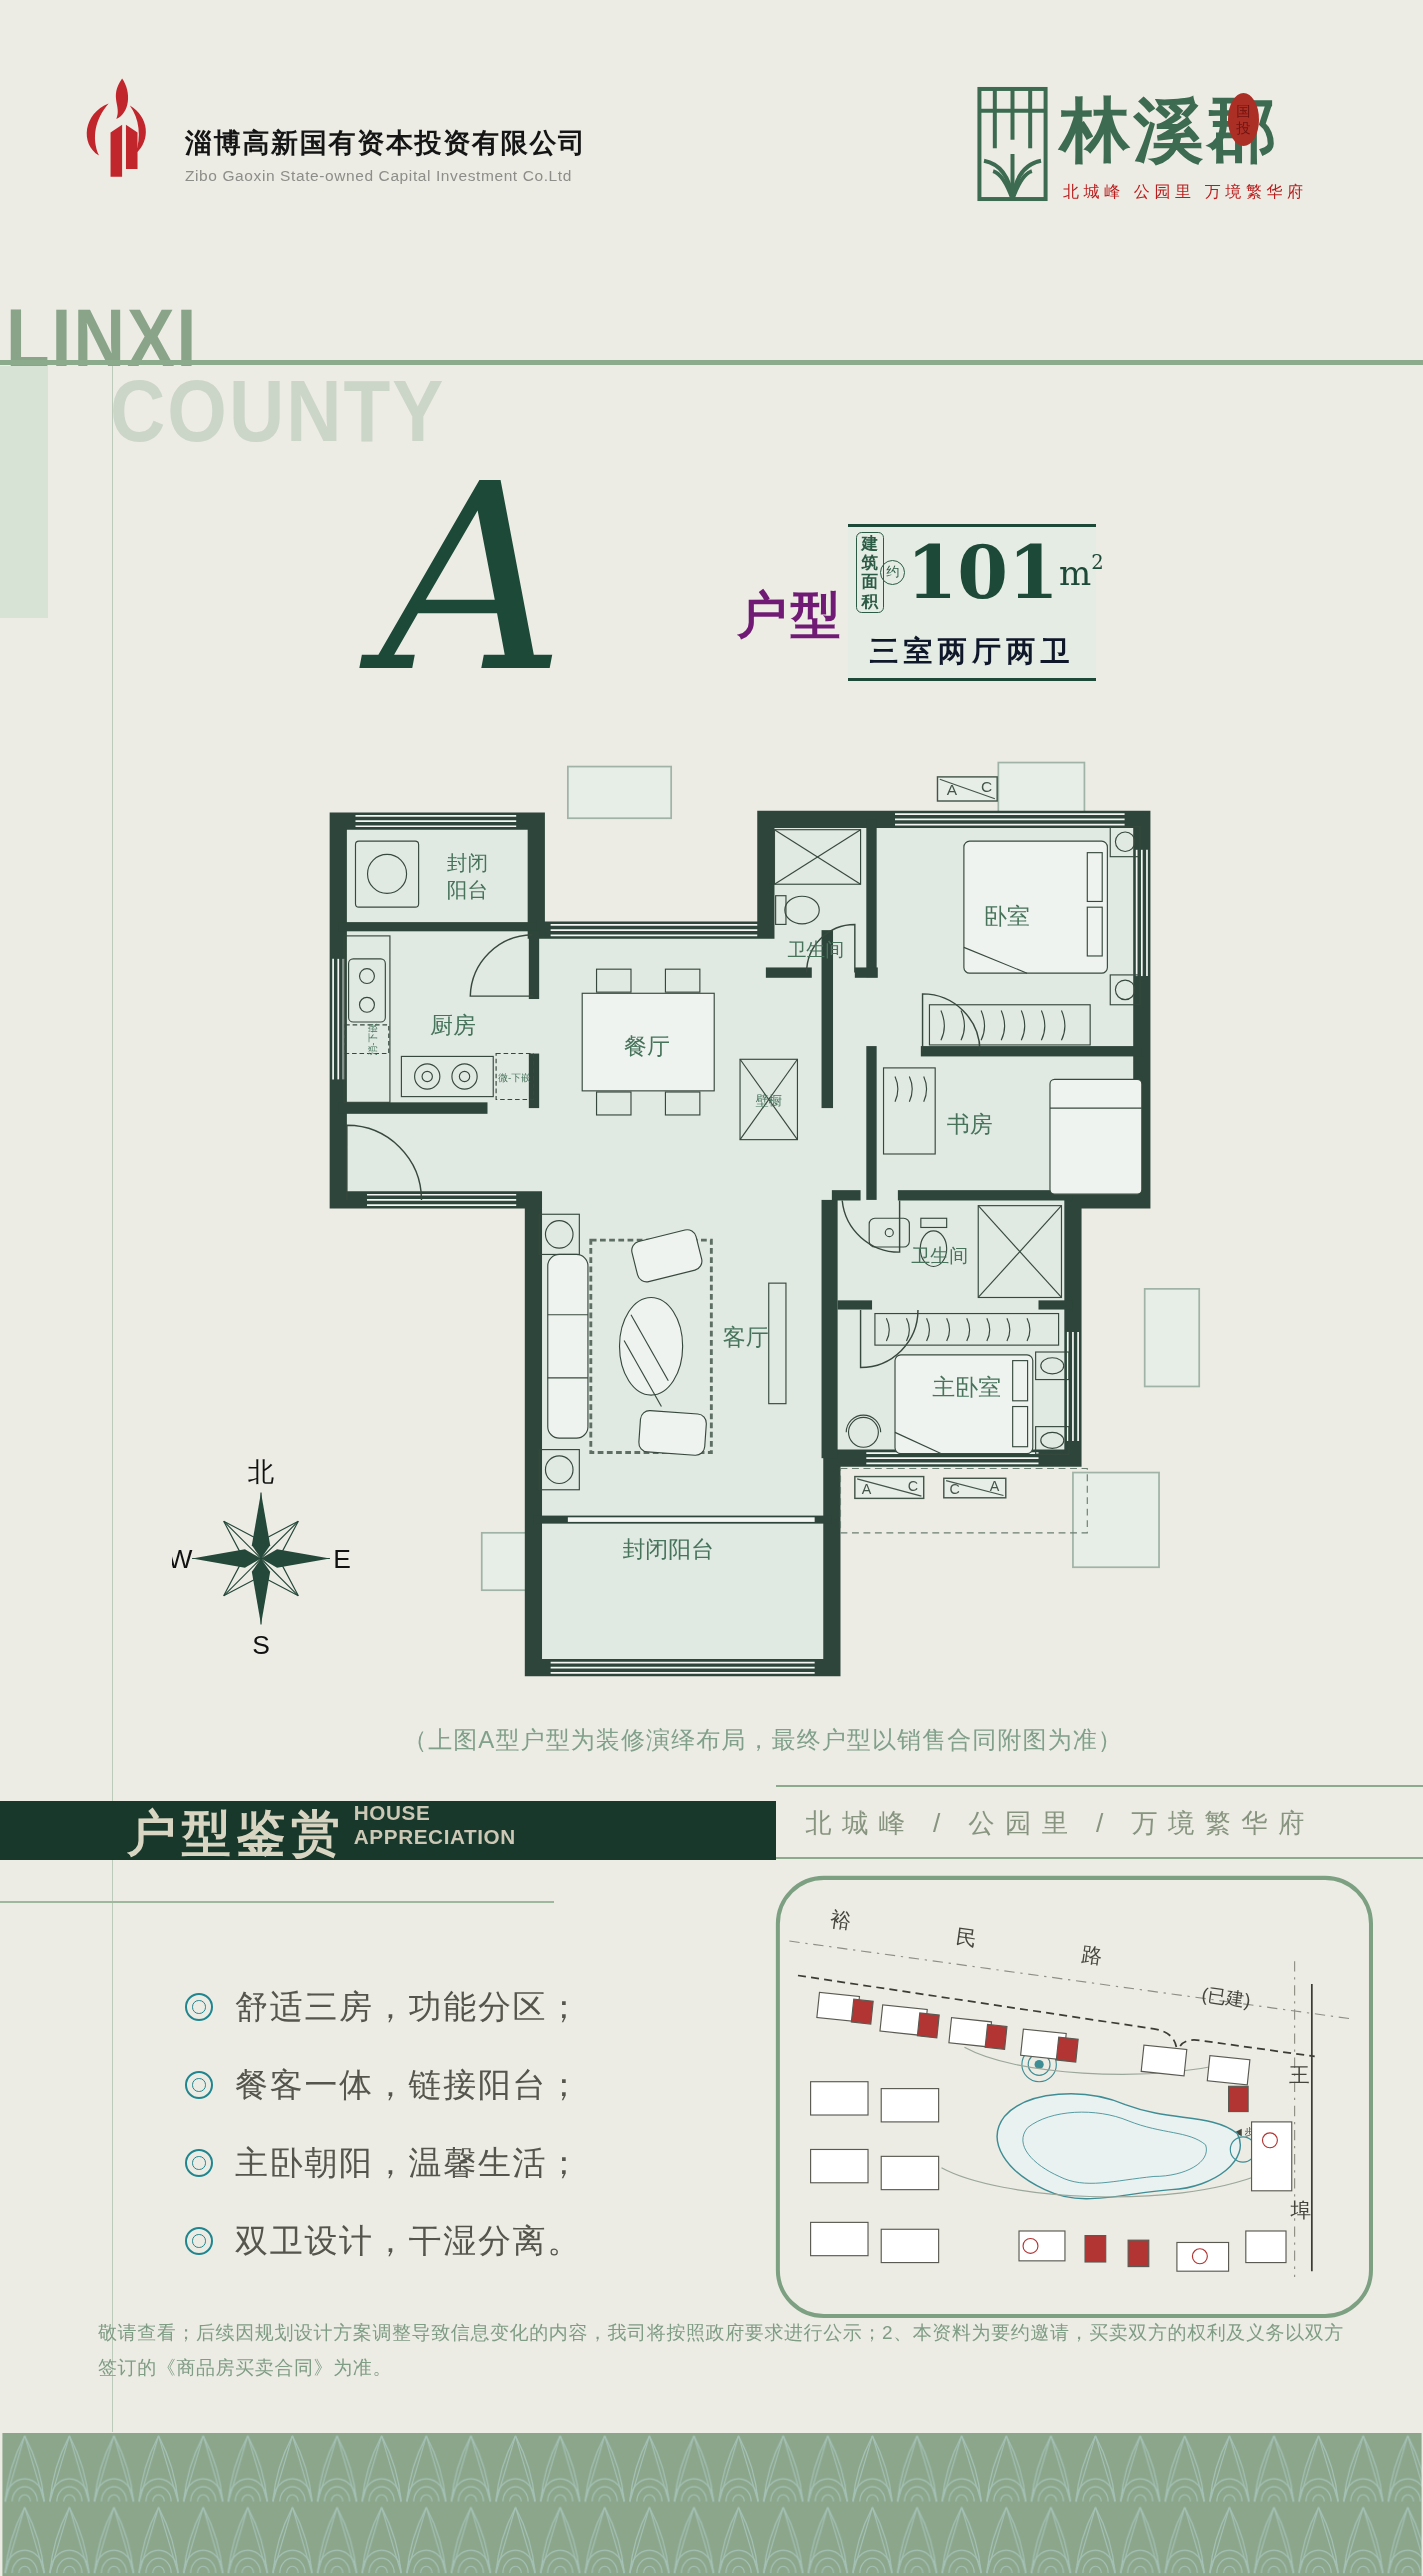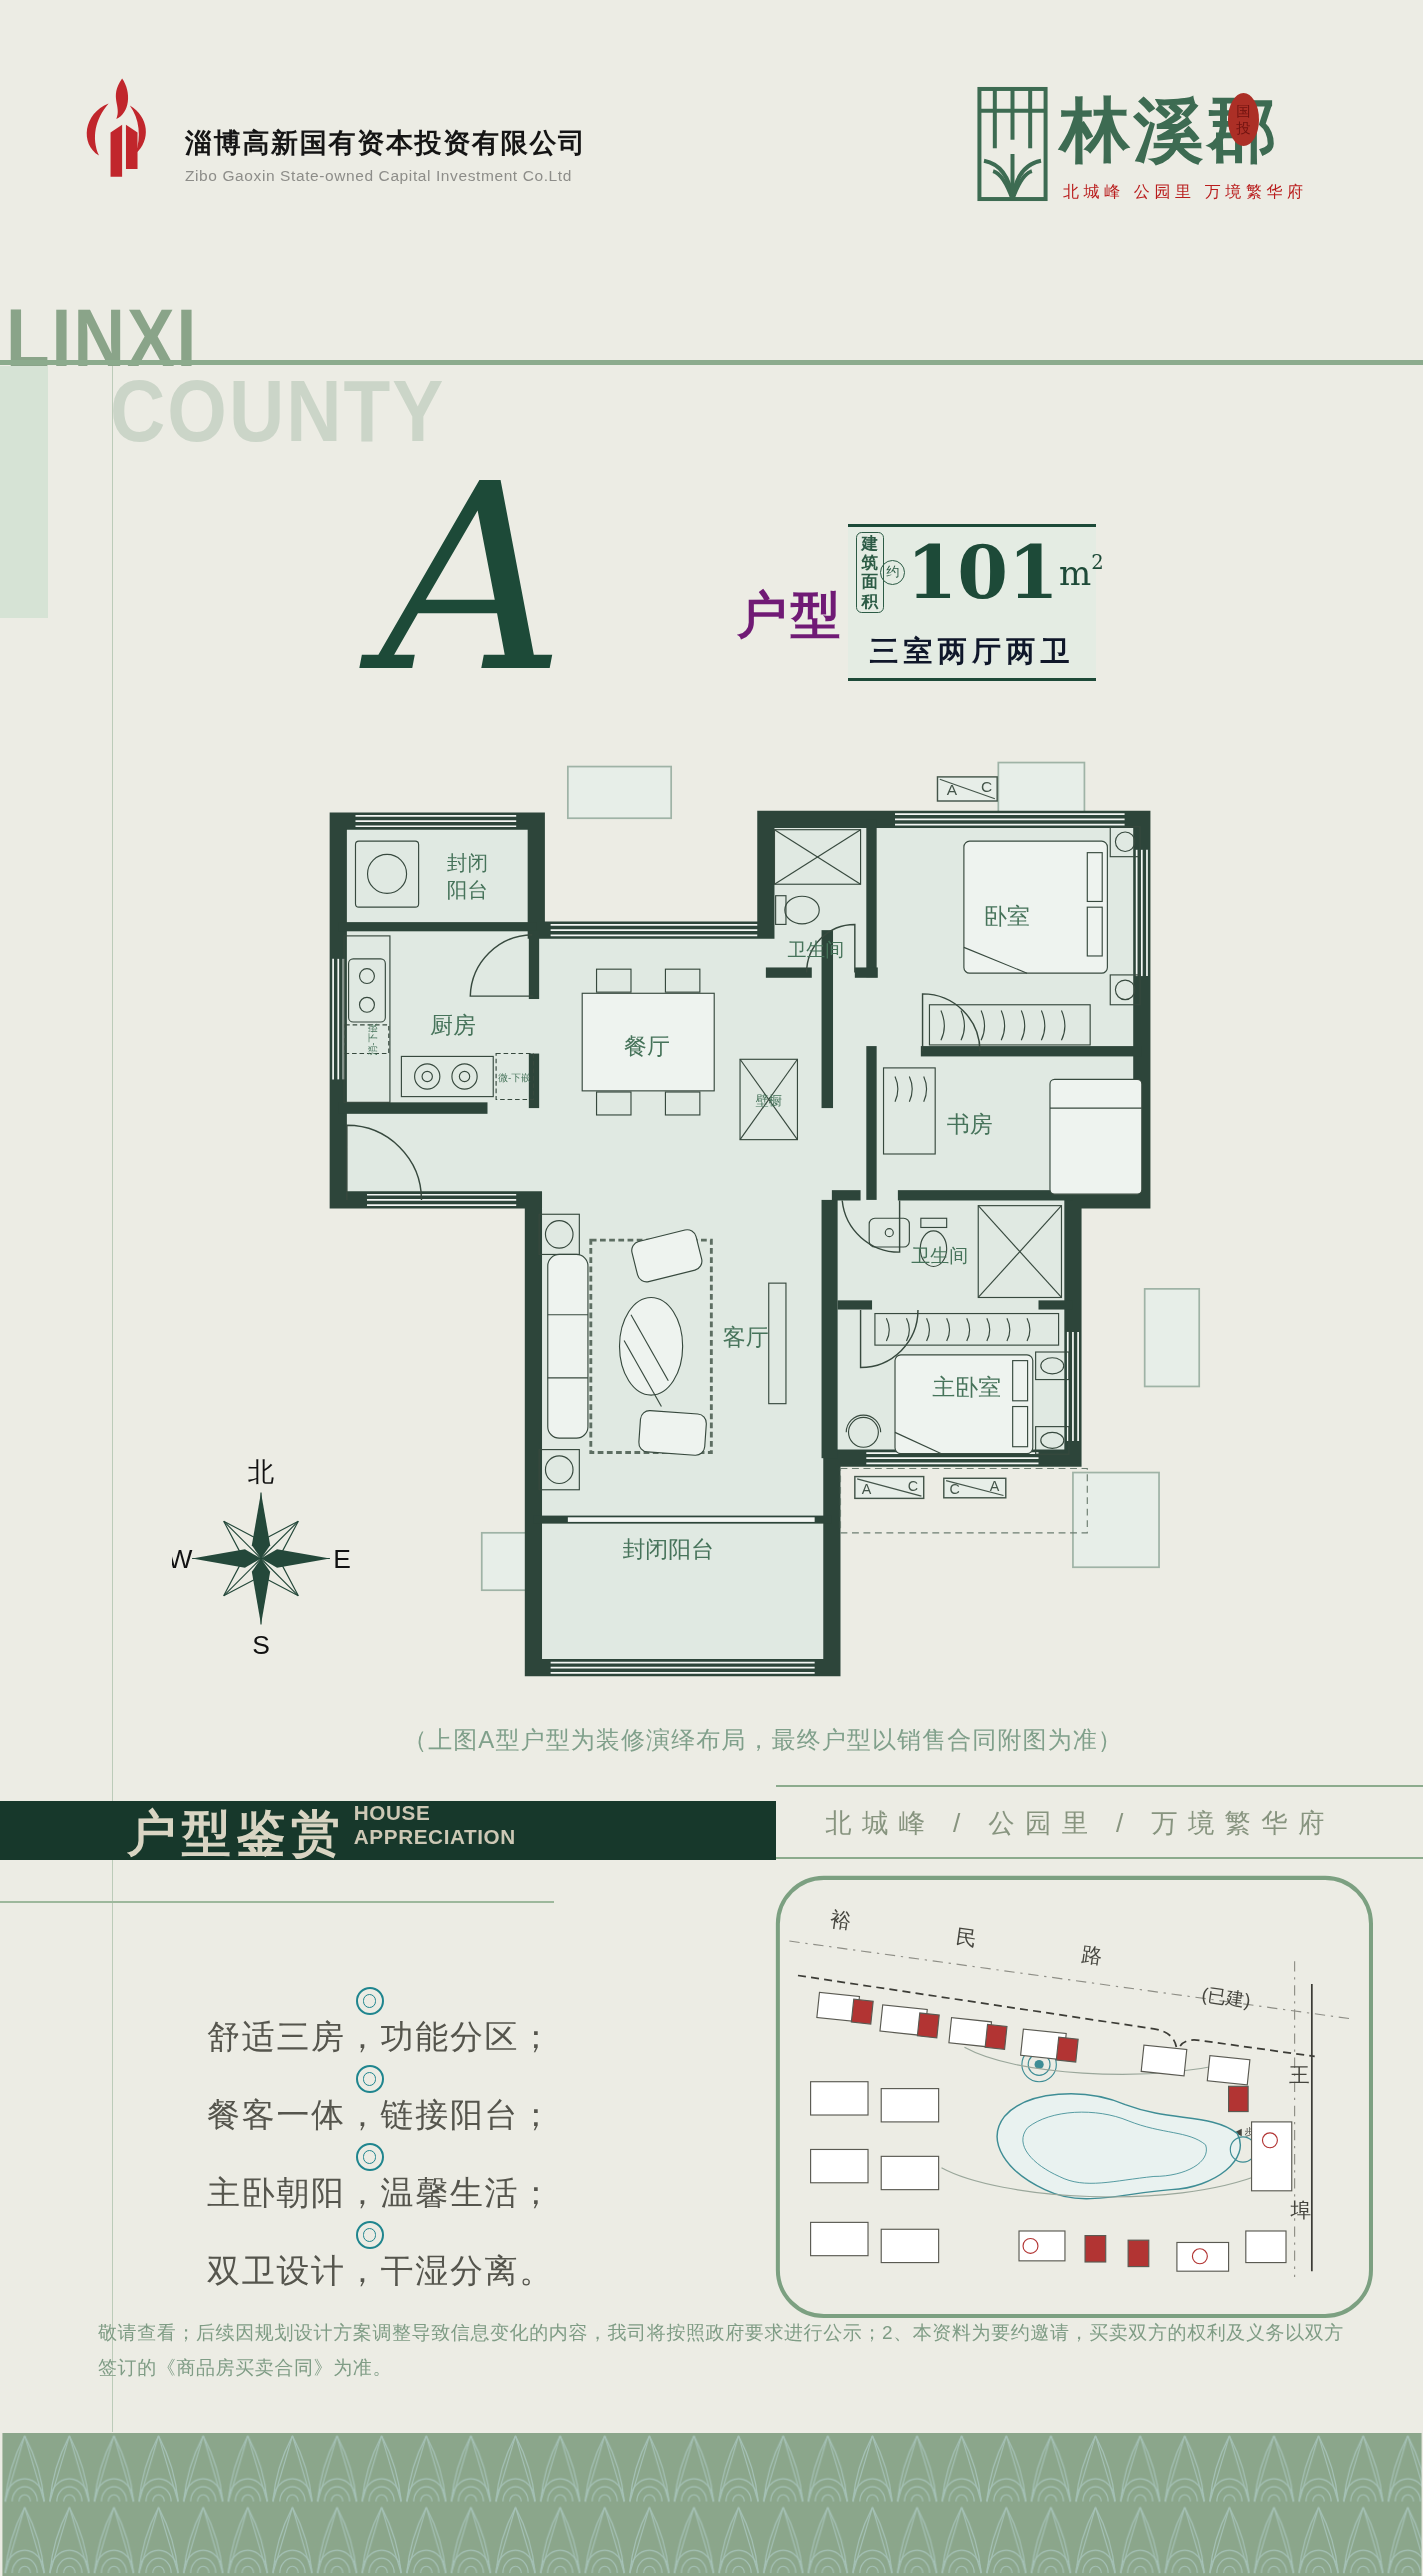--- a/index.html
+++ b/index.html
@@ -41,21 +41,21 @@
 
   .caption{font-size:24px;color:#80a08b;text-align:center;letter-spacing:1.1px;}
 
   
   .bar{background:#17382b;display:flex;align-items:flex-start;}
   .bar-title{font-size:49px;font-weight:bold;color:#d9d5c3;letter-spacing:5.7px;margin-left:127px;}
   .bar-sub{margin-left:8px;font-size:20.7px;font-weight:bold;color:#cdc8b5;line-height:1.15;letter-spacing:0.6px;}
   .slogan{font-size:26.4px;color:#87947f;letter-spacing:10.3px;text-align:center;}
 
   
-  .feat-row{display:flex;align-items:center;margin-bottom:38px;height:40px;flex-direction:column;}
+  .feat-row{display:flex;align-items:center;margin-bottom:38px;height:40px;}
   .bullet-outer{width:24px;height:24px;border:2.3px solid #1f858e;border-radius:50%;display:flex;
                 align-items:center;justify-content:center;flex:none;}
   .bullet-inner{width:11.5px;height:11.5px;border:1.7px solid #1f858e;border-radius:50%;}
   .feat-text{font-size:33px;color:#55554d;letter-spacing:1.7px;margin-left:22px;}
 
   .disclaimer{font-size:19px;color:#7f9c85;line-height:1.85;letter-spacing:0.6px;}
 
   text{font-family:"Liberation Sans","DejaVu Sans",sans-serif;}
   .rlbl{fill:#46735a;}
 </style>
@@ -336,21 +336,21 @@
   <div class="abs caption" style="left:321px;top:1724px;width:884px">（上图A型户型为装修演绎布局，最终户型以销售合同附图为准）</div>
 
   <div class="abs bar" style="left:0;top:1801px;width:776px;height:59px">
     <div class="bar-title">户型鉴赏</div>
     <div class="bar-sub">
       <div>HOUSE</div>
       <div>APPRECIATION</div>
     </div>
   </div>
   <div class="abs hline" style="left:776px;top:1785px;width:648px;height:2.3px"></div>
-  <div class="abs slogan" style="left:796px;top:1806px;width:568px;height:34px;line-height:34px">北城峰 / 公园里 / 万境繁华府</div>
+  <div class="abs slogan" style="left:776px;top:1806px;width:568px;height:34px;line-height:34px">北城峰 / 公园里 / 万境繁华府</div>
   <div class="abs hline" style="left:776px;top:1857px;width:648px;height:2.3px"></div>
   <div class="abs" style="left:0;top:1901px;width:554px;height:1.7px;background:#9db89c"></div>
 
   <div class="abs" style="left:185px;top:1987px">
     <div class="feat-row">
       <span class="bullet-outer">
           <span class="bullet-inner"></span>
         </span>
       <span class="feat-text">舒适三房，功能分区；</span>
     </div>

